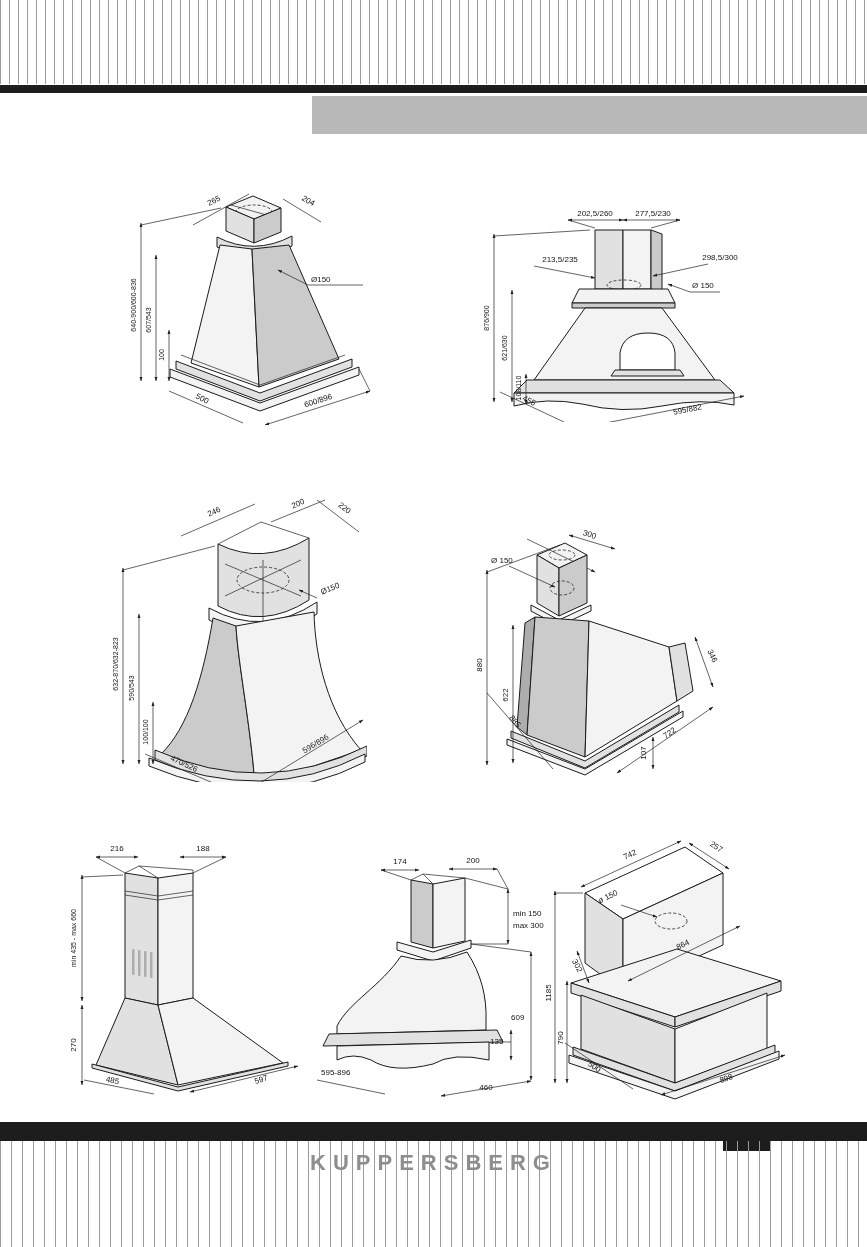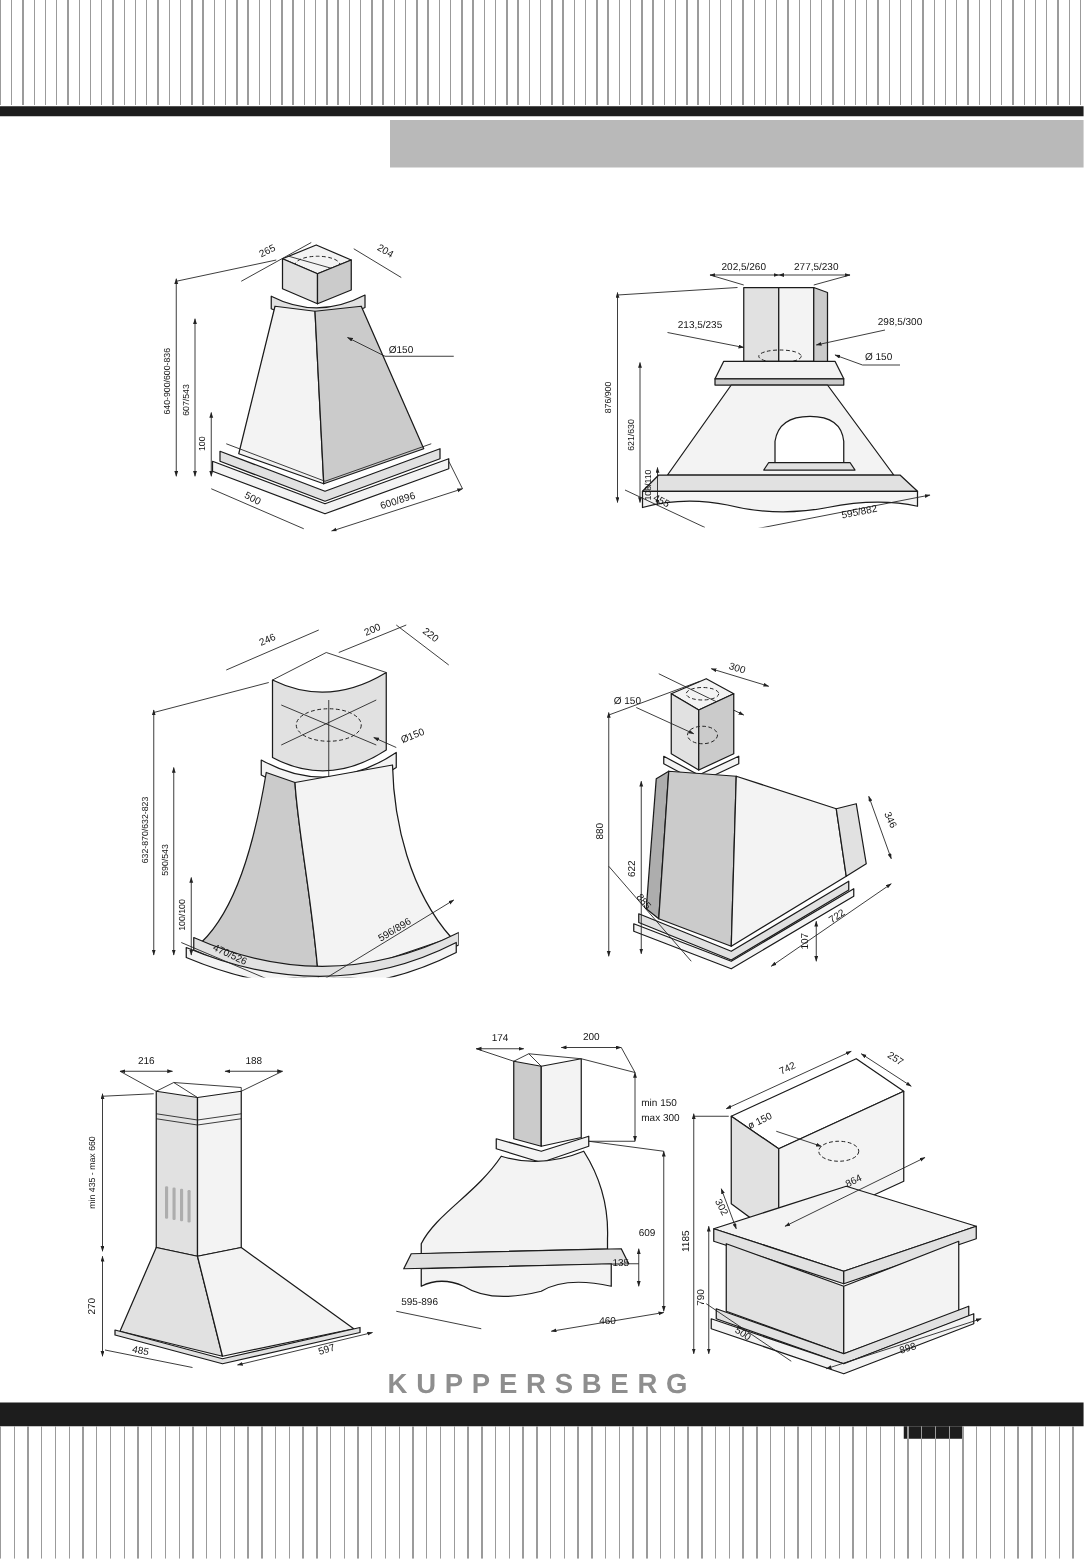--- a/index.html
+++ b/index.html
@@ -8,21 +8,21 @@
   .comb{position:absolute;left:0;width:867px;
         background:repeating-linear-gradient(90deg,#9b9b9b 0,#9b9b9b 1px,transparent 1px,transparent 9px)}
   #comb-top{top:0;height:84px}
   #comb-bottom{top:1141px;height:106px;
         background:repeating-linear-gradient(90deg,#9b9b9b 0,#9b9b9b 1px,transparent 1px,transparent 11px)}
   .bar{position:absolute;left:0;width:867px;background:#1d1d1d}
   #bar-top{top:85px;height:8px}
   #bar-footer{top:1122px;height:19px}
   #footer-tab{position:absolute;left:723px;top:1141px;width:47px;height:10px;background:#1d1d1d}
   #title-block{position:absolute;left:312px;top:96px;width:555px;height:38px;background:#b9b9b9}
-  #brand{position:absolute;left:0;top:1094px;width:867px;text-align:center;
+  #brand{position:absolute;left:0;top:1150px;width:867px;text-align:center;
          font-size:22px;font-weight:bold;letter-spacing:7px;color:#8e8e8e;z-index:3}
   figure.fig{position:absolute;margin:0;z-index:2}
   svg text{font-family:"Liberation Sans",sans-serif;fill:#141414}
   .t8{font-size:8px}.t7{font-size:7px}
   .ol{stroke:#1b1b1b;stroke-width:1;stroke-linejoin:round}
   .ln{stroke:#222;stroke-width:0.7;fill:none}
   .dsh{stroke:#222;stroke-width:0.8;fill:none;stroke-dasharray:3 2}.w{fill:#fff}.g1{fill:#f3f3f3}.g2{fill:#e1e1e1}.g3{fill:#cbcbcb}.g4{fill:#adadad}
   .mid{text-anchor:middle}
 </style>
 </head>
@@ -241,21 +241,21 @@
     <text class="t8 mid" x="69" y="18">216</text>
     <text class="t8 mid" x="155" y="18">188</text>
     <text class="t7" transform="rotate(-90 28 105)" x="28" y="105" text-anchor="middle">min 435 - max 660</text>
     <text class="t8" transform="rotate(-90 28 212)" x="28" y="212" text-anchor="middle">270</text>
     <text class="t8 mid" transform="rotate(11 64 250)" x="64" y="250">485</text>
     <text class="t8 mid" transform="rotate(-17 214 249)" x="214" y="249">597</text>
   </g>
 </svg>
 </figure>
 
-<figure class="fig" style="left:293px;top:813px">
+<figure class="fig" style="left:293px;top:844px">
 <svg width="264" height="258" viewBox="0 0 264 258">
   <g>
     <polyline class="ln" points="118,36 130,30 172,34"></polyline>
     <line class="ln" x1="130" y1="30" x2="140" y2="40"></line>
     <polygon class="ol g3" points="118,36 118,98 140,104 140,40"></polygon>
     <polygon class="ol g1" points="140,40 140,104 172,97 172,34"></polygon>
     <polygon class="ol g1" points="104,98 140,108 178,96 178,104 140,117 104,106"></polygon>
     <path class="ol g1" d="M108,112 C88,142 56,158 44,182 L44,190 L193,186 L193,178 C194,152 188,130 174,108 Q140,122 108,112 Z"></path>
     <polygon class="ol g2" points="36,190 204,186 210,198 30,202"></polygon>
     <path class="ol g1" d="M44,202 L196,198 L196,216 Q160,208 140,220 Q100,230 78,216 Q60,208 44,216 Z"></path>

